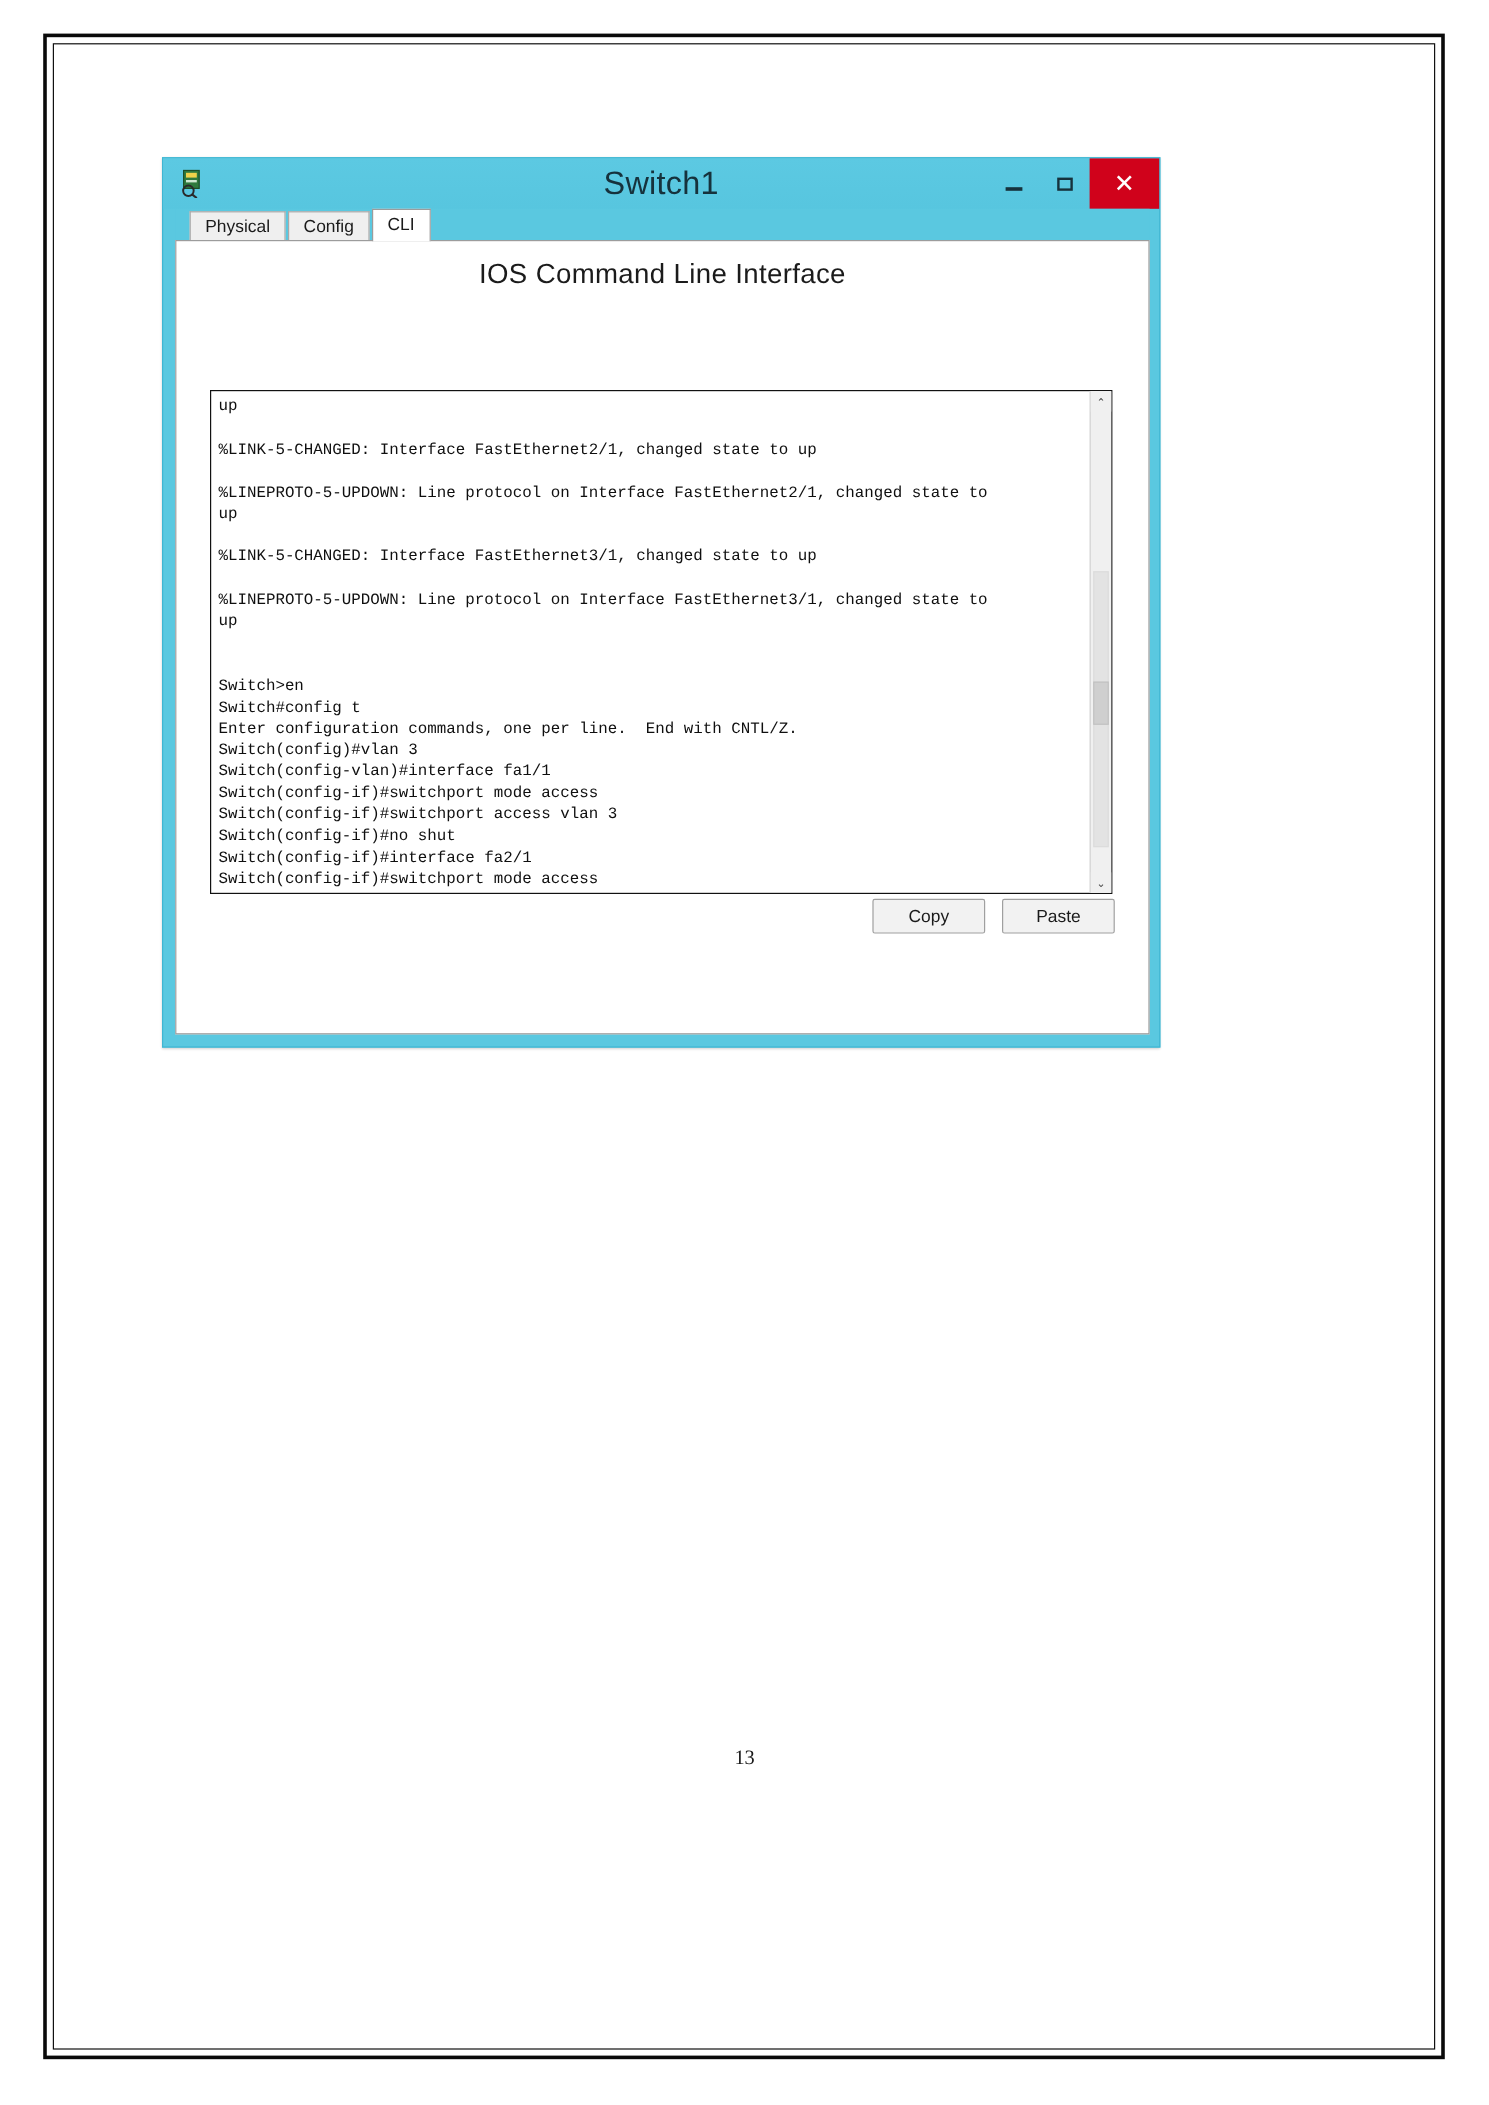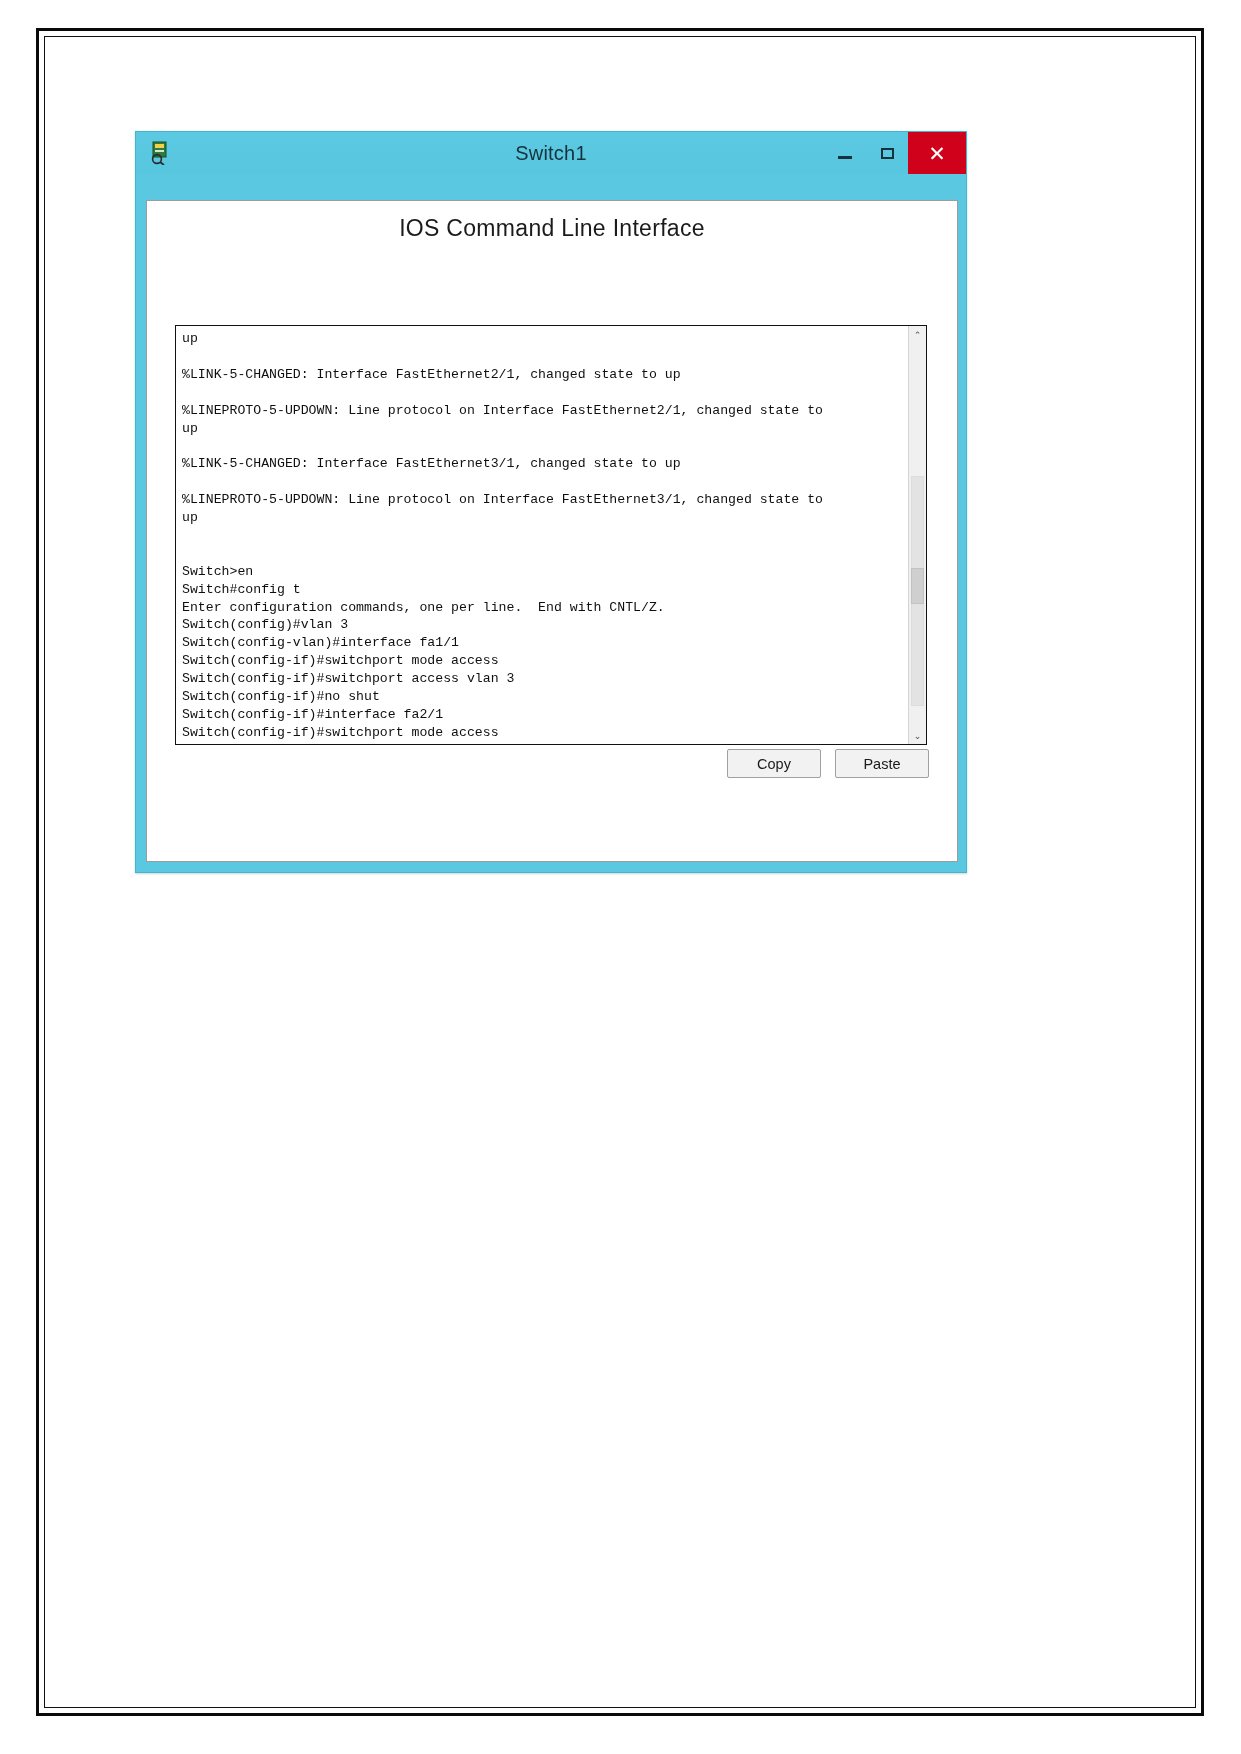--- a/index.html
+++ b/index.html
@@ -65,21 +65,21 @@
   .pt-appicon {
     position: absolute;
     left: 13px;
     top: 9px;
     width: 22px;
     height: 24px;
   }
   .pt-title {
     width: 100%;
     text-align: center;
-    font-size: 20px;
+    font-size: 27px;
     color: #16323c;
     font-family: "Liberation Sans", sans-serif;
     letter-spacing: 0.2px;
     user-select: none;
   }
   .win-controls {
     position: absolute;
     right: 0;
     top: 0;
     height: 42px;
@@ -301,20 +301,25 @@
             <span></span>
           </div>
         <div class="win-btn close">
             <span>✕</span>
           </div>
       </div>
     </div>
 
     <div class="pt-body">
 
+      <div class="tabstrip">
+        <div class="tab">Physical</div>
+        <div class="tab">Config</div>
+        <div class="tab active">CLI</div>
+      </div>
 
       <div class="tab-panel">
 
         <div class="panel-heading">IOS Command Line Interface</div>
 
         <div class="terminal-wrap">
           <div class="terminal" id="terminal-output"><span class="ln">up</span><span class="ln"></span><span class="ln">%LINK-5-CHANGED: Interface FastEthernet2/1, changed state to up</span><span class="ln"></span><span class="ln">%LINEPROTO-5-UPDOWN: Line protocol on Interface FastEthernet2/1, changed state to</span><span class="ln">up</span><span class="ln"></span><span class="ln">%LINK-5-CHANGED: Interface FastEthernet3/1, changed state to up</span><span class="ln"></span><span class="ln">%LINEPROTO-5-UPDOWN: Line protocol on Interface FastEthernet3/1, changed state to</span><span class="ln">up</span><span class="ln"></span><span class="ln"></span><span class="ln">Switch&gt;en</span><span class="ln">Switch#config t</span><span class="ln">Enter configuration commands, one per line.  End with CNTL/Z.</span><span class="ln">Switch(config)#vlan 3</span><span class="ln">Switch(config-vlan)#interface fa1/1</span><span class="ln">Switch(config-if)#switchport mode access</span><span class="ln">Switch(config-if)#switchport access vlan 3</span><span class="ln">Switch(config-if)#no shut</span><span class="ln">Switch(config-if)#interface fa2/1</span><span class="ln">Switch(config-if)#switchport mode access</span><span class="ln">Switch(config-if)#switchport access vlan 3</span></div>
 
           <div class="scrollbar">
             <div class="sb-arrow up">⌃</div>
@@ -326,13 +331,14 @@
 
         <div class="btn-row">
           <div class="pt-button">Copy</div>
           <div class="pt-button">Paste</div>
         </div>
 
       </div>
     </div>
   </div>
 
+  <div class="page-number">13</div>
 </div>
 
 </body></html>

